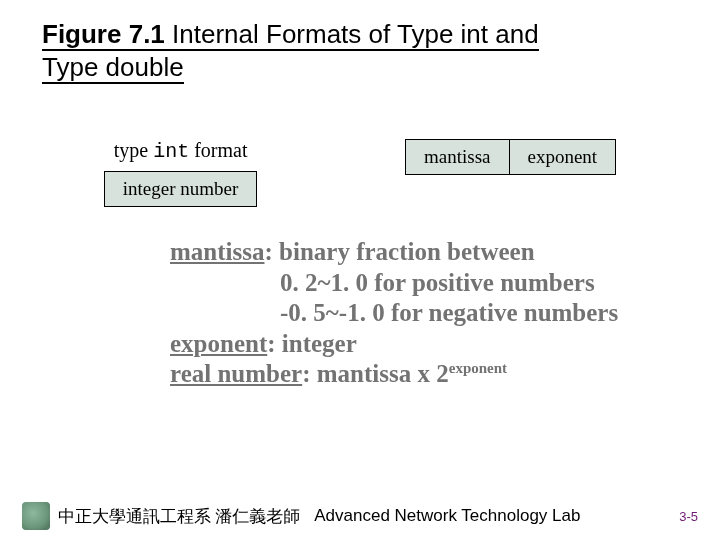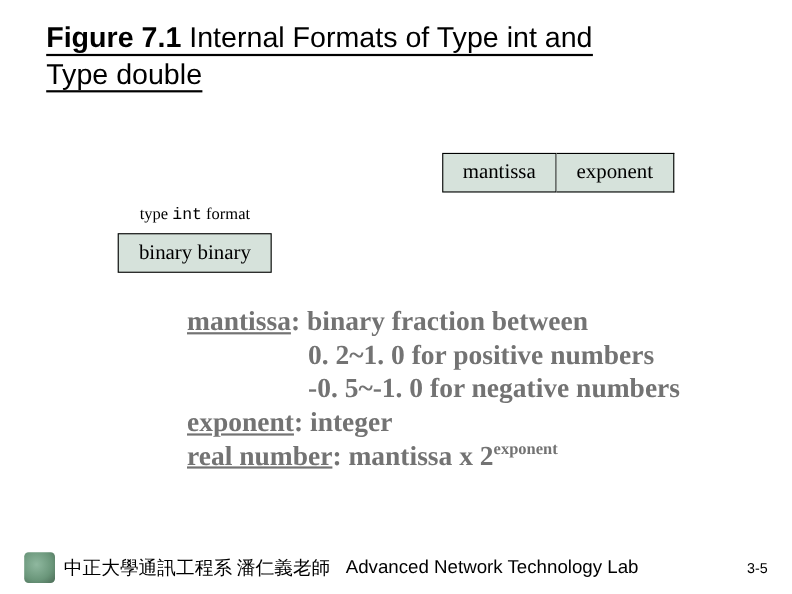--- a/index.html
+++ b/index.html
@@ -21,23 +21,22 @@
   .title .underline { border-bottom: 2px solid #000; }
   .diagrams {
     display: flex;
     justify-content: space-around;
     align-items: flex-start;
     padding: 50px 30px 10px 30px;
   }
   .fmt { text-align: center; }
   .fmt-caption {
     font-family: Georgia, "Times New Roman", serif;
-    font-size: 15px;
+    font-size: 20px;
     margin-bottom: 8px;
-    margin-top: 48px;
   }
   .fmt-caption .mono { font-family: "Courier New", monospace; }
   .boxrow { display: flex; }
   .cell {
     border: 1.5px solid #000;
     background: #d6e2db;
     font-family: Georgia, "Times New Roman", serif;
     font-size: 19px;
     padding: 6px 18px;
     white-space: nowrap;
@@ -69,42 +68,42 @@
     background: radial-gradient(circle at 40% 40%, #8fb89f 0%, #6a967a 60%, #4a6a55 100%);
     border-radius: 4px;
     margin-right: 8px;
     flex: 0 0 auto;
   }
   .footer-cn { font-family: "Times New Roman", serif; }
   .footer-en { margin-left: 14px; font-family: Arial, sans-serif; }
   .page-num {
     margin-left: auto;
     font-size: 13px;
-    color: #000000;
+    color: #701a75;
     font-family: Arial, sans-serif;
   }
 </style>
 </head>
 <body>
 
 <div class="title">
   <span class="underline">
     <b>Figure 7.1</b><span>  Internal Formats of Type int and</span>
   </span><br>
   <span class="underline">Type double</span>
 </div>
 
 <div class="diagrams">
 
   <div class="fmt">
     <div class="fmt-caption">
       <span>type </span><span class="mono">int</span><span> format</span>
     </div>
     <div class="boxrow">
-      <div class="cell">binary binary</div>
+      <div class="cell">integer number</div>
     </div>
   </div>
 
   <div class="fmt">
     <div class="boxrow">
       <div class="cell">mantissa</div>
       <div class="cell">exponent</div>
     </div>
   </div>
 

